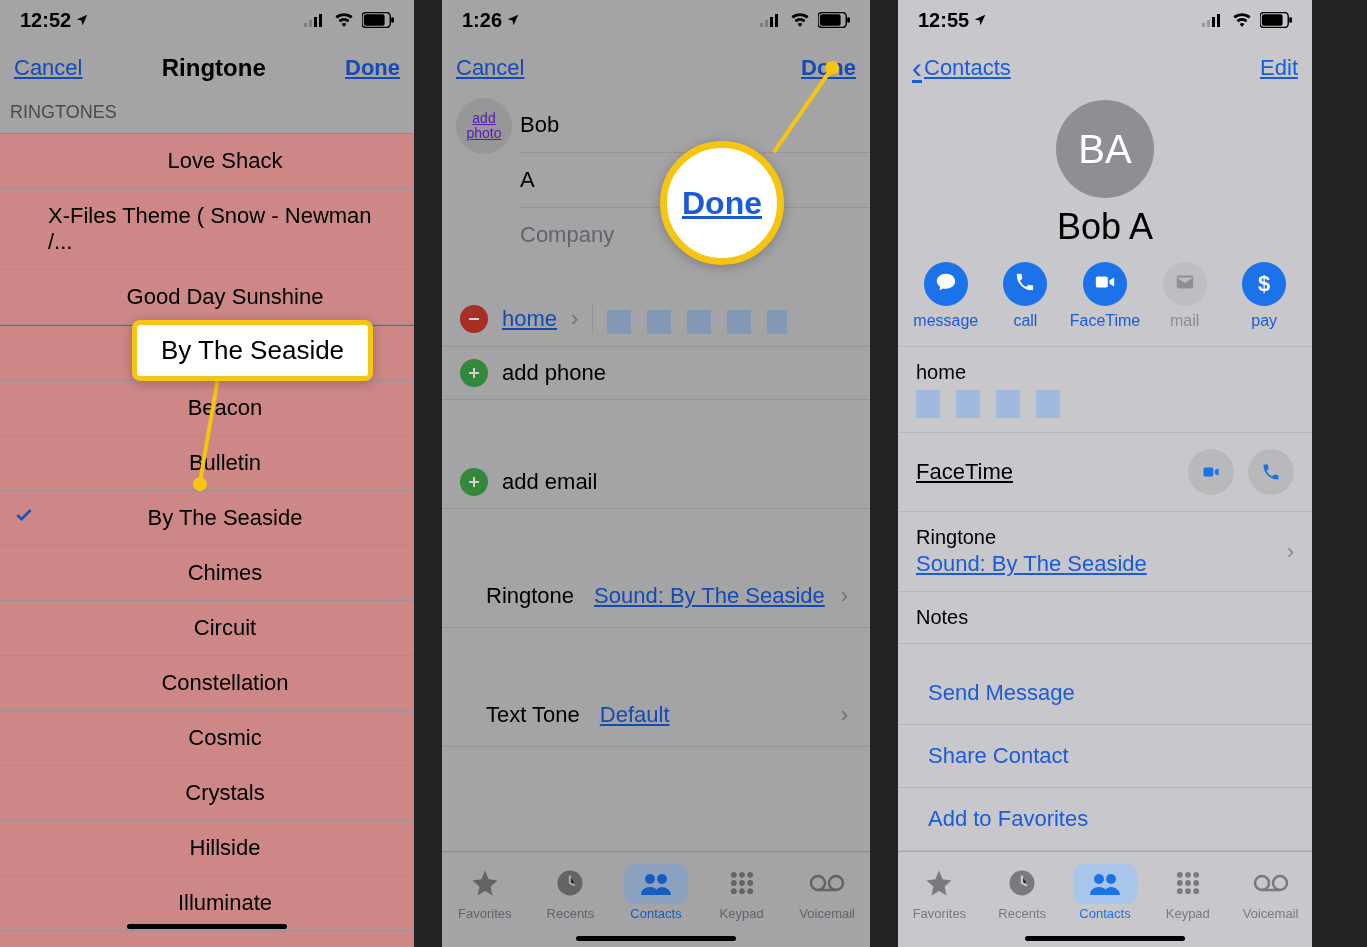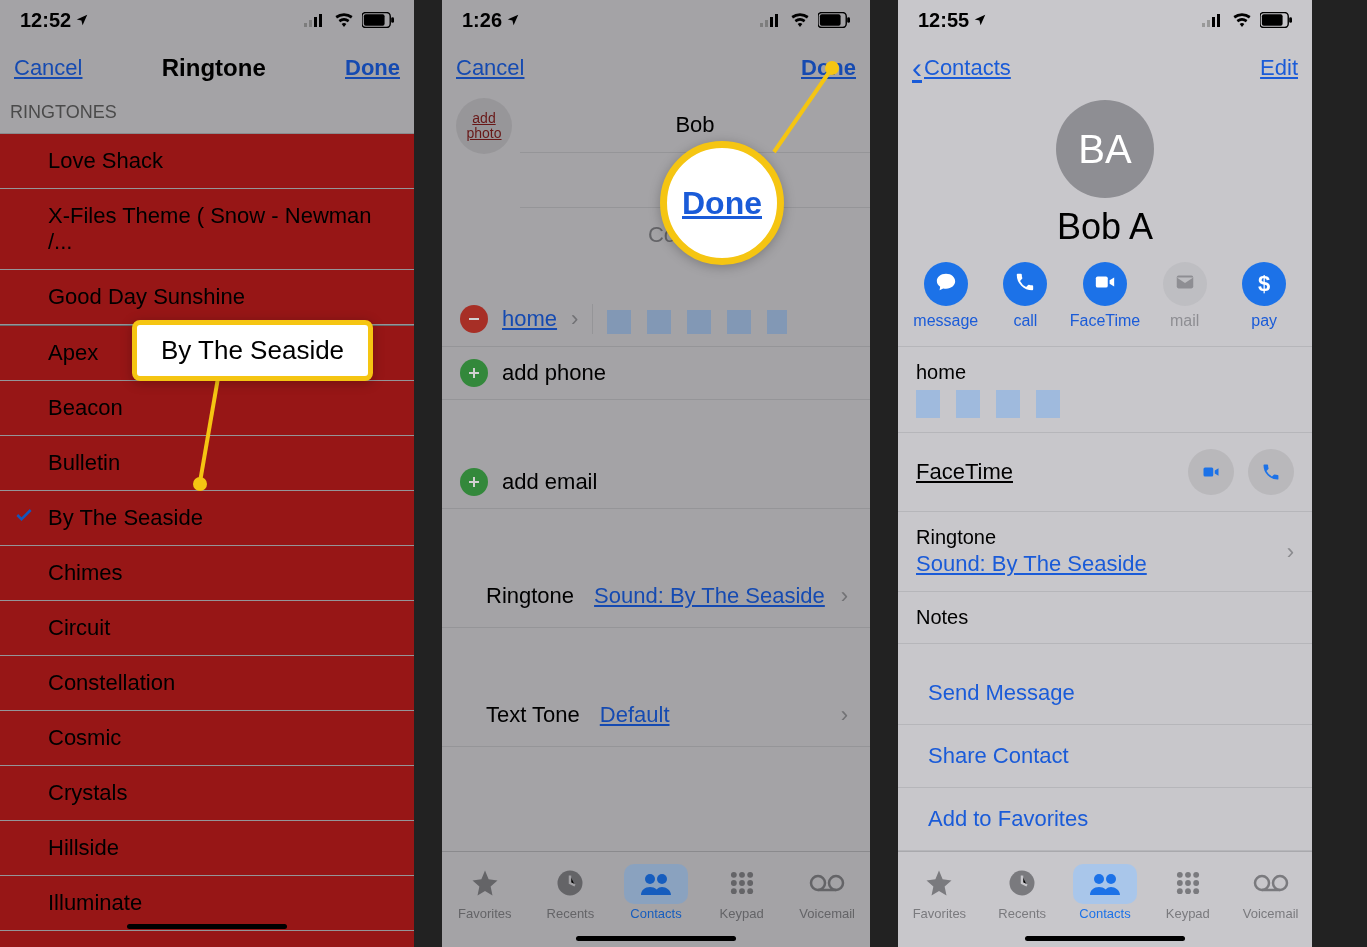--- a/index.html
+++ b/index.html
@@ -72,42 +72,43 @@
     background:#c8c7cb;
     border-bottom:1px solid #a9a9ad;
   }
 
   
   .row{
     display:flex; align-items:center; gap:12px;
     padding:14px 12px 14px 48px;
     font-size:22px;
     border-bottom:1px solid #b6b6ba;
-    background:#b91c1c;
+    background:#fca5a5;
     position:relative;
+    justify-content:center;
   }
   .row .check{
     position:absolute; left:14px; top:50%; transform:translateY(-50%);
     color:#1669e8;
   }
   .row.sep-top{ border-top:1px solid #7f7f83; }
 
   
   .erow{
     display:flex; align-items:center; gap:14px;
     padding:12px 22px 12px 18px;
     font-size:22px;
     border-bottom:1px solid #b6b6ba;
   }
   .photo{
     width:56px; height:56px; border-radius:50%;
     background:#b9b8bb; display:flex; align-items:center; justify-content:center;
     text-align:center; line-height:1.05;
   }
-  .photo a{ font-size:14px; color:#7f1d1d; text-decoration:underline; }
+  .photo a{ font-size:14px; color:#6d28d9; text-decoration:underline; }
   .name-fields{ flex:1; }
   .name-fields .f{ padding:14px 0; border-bottom:1px solid #b6b6ba; font-size:22px; }
   .name-fields .f:last-child{ border-bottom:none; color:#7b7b7f; }
 
   .minus, .plus{
     width:28px; height:28px; border-radius:50%;
     display:flex; align-items:center; justify-content:center;
     flex:none;
   }
   .minus{ background:#cc3a2f; }
@@ -371,21 +372,21 @@
     <div class="navbar">
       <a class="link">Cancel</a>
       <span class="title"></span>
       <a class="link strong">Done</a>
     </div>
 
     <div style="display:flex; padding:2px 0 0 14px;">
       <div class="photo">
         <a id="p2-photo">add<br>photo</a>
       </div>
-      <div class="name-fields" style="margin-left:8px;text-align:center;">
+      <div class="name-fields" style="margin-left:8px;">
         <div class="f">Bob</div>
         <div class="f">A</div>
         <div class="f">Company</div>
       </div>
     </div>
 
     <div class="spacer-md"></div>
 
     <div class="erow">
       <span class="minus">

